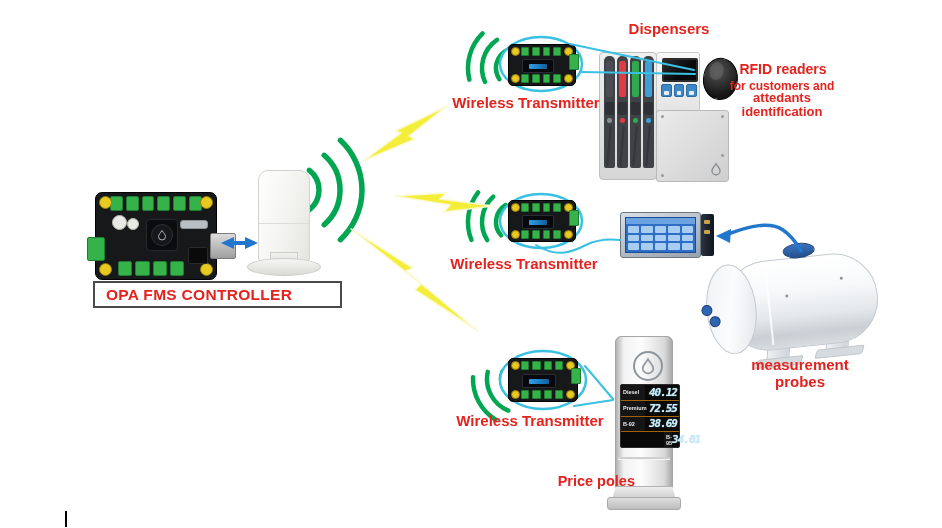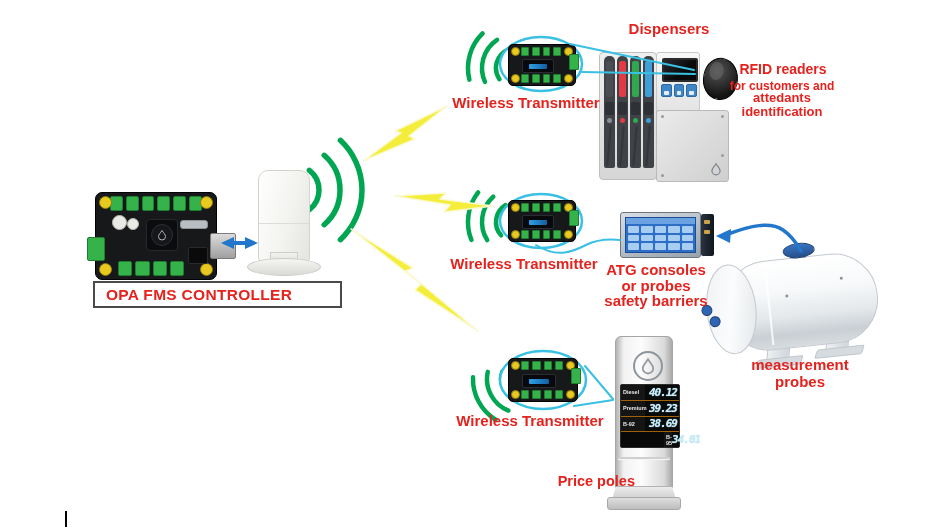--- a/index.html
+++ b/index.html
@@ -411,21 +411,21 @@
             <path d="M12,3 C15,8 19,11 19,15 A7,7 0 1 1 5,15 C5,11 9,8 12,3 Z" fill="none" stroke="#959ba1" stroke-width="2.4"></path>
           </svg>
       </div>
       <div class="disp-pp">
         <div class="pp-row">
           <span class="pp-name">Diesel</span>
           <span class="pp-price">40.12</span>
         </div>
         <div class="pp-row">
           <span class="pp-name">Premium</span>
-          <span class="pp-price">39.23</span>
+          <span class="pp-price">72.55</span>
         </div>
         <div class="pp-row">
           <span class="pp-name">B-92</span>
           <span class="pp-price">38.69</span>
         </div>
         <div class="pp-row">
           <span class="pp-name">B-95</span>
           <span class="pp-price">34.01</span>
         </div>
       </div>
@@ -434,25 +434,20 @@
     <div class="base2"></div>
   </div>
 
   <div class="lbl" id="lbl-dispensers">Dispensers</div>
   <div class="lbl" id="lbl-wt-top">Wireless Transmitter</div>
   <div class="lbl" id="lbl-wt-mid">Wireless Transmitter</div>
   <div class="lbl" id="lbl-wt-bot">Wireless Transmitter</div>
   <div class="lbl" id="lbl-rfid-title">RFID readers</div>
   <div class="lbl" id="lbl-rfid-s1">for customers and</div>
   <div class="lbl" id="lbl-rfid-s2">attedants identification</div>
-  <div class="lbl" id="lbl-atg">
-    <span class="ln">ATG consoles</span>
-    <span class="ln">or probes</span>
-    <span class="ln">safety barriers</span>
-  </div>
   <div class="lbl" id="lbl-tank">
     <span class="ln">measurement</span>
     <span class="ln">probes</span>
   </div>
   <div class="lbl" id="lbl-price">Price poles</div>
 
   <svg id="overlay" class="layer" width="942" height="528" viewBox="0 0 942 528">
 
     <g fill="#2277cc">
       <line x1="232" y1="243" x2="247" y2="243" stroke="#2277cc" stroke-width="4"></line>

